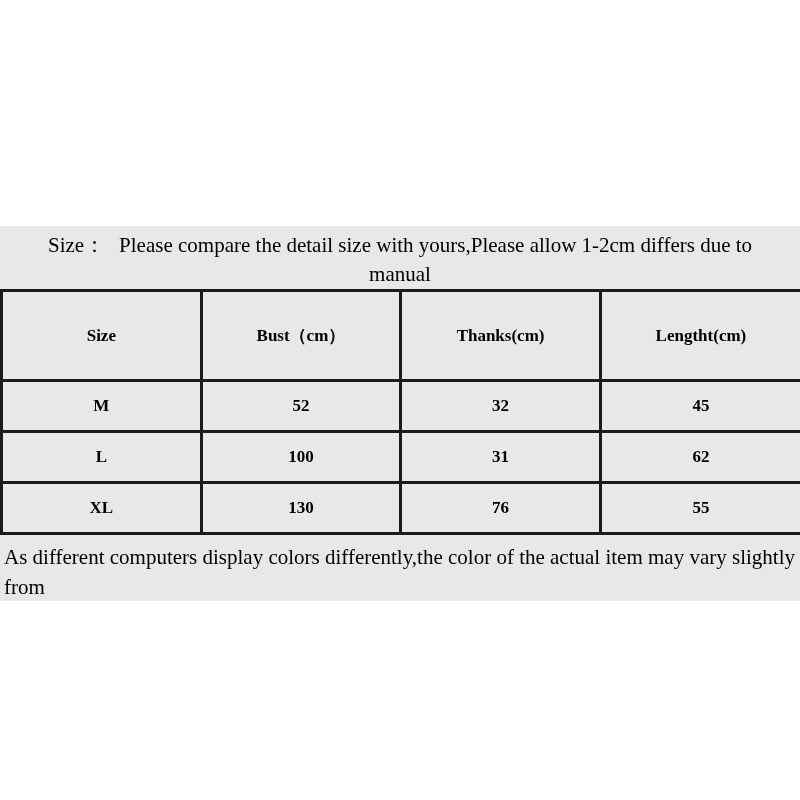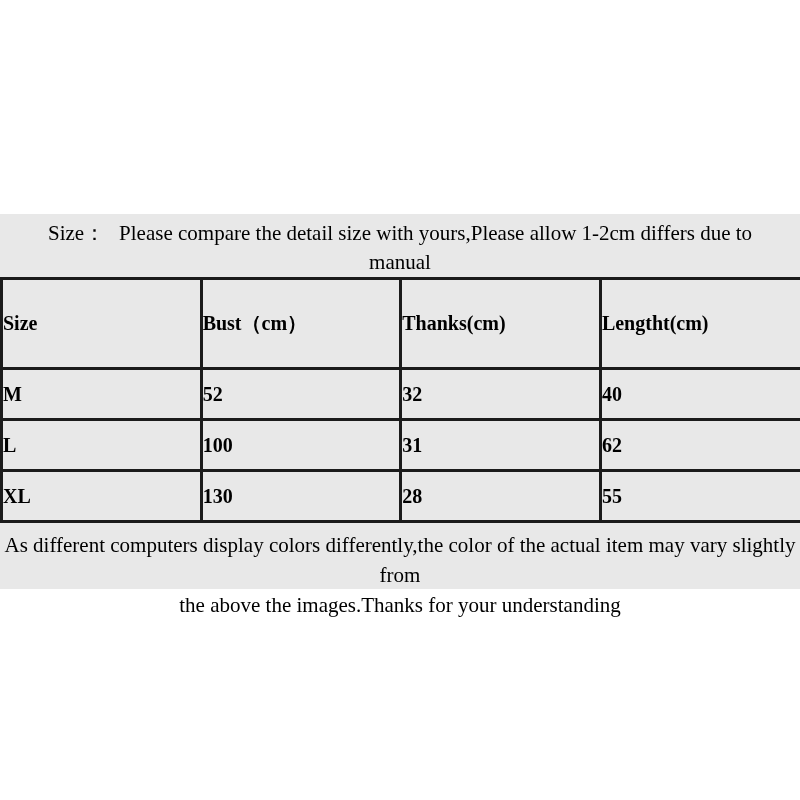--- a/index.html
+++ b/index.html
@@ -11,53 +11,53 @@
   * { margin: 0; padding: 0; box-sizing: border-box; }
   html, body {
     width: 800px; height: 800px;
     background: var(--page_bg);
     font-family: "Liberation Serif", "DejaVu Serif", serif;
     color: var(--text_color);
     overflow: hidden;
   }
   .content {
     position: absolute;
-    top: 214px; left: 0;
+    top: 226px; left: 0;
     width: 800px;
     background: var(--band_bg);
   }
   .note-top {
     height: 63px;
     padding: 5px 28px 0 28px;
     text-align: center;
     font-size: 21px;
     line-height: 29px;
   }
   .note-top .size-label { margin-right: 14px; }
   table.size-table {
     width: 800px;
     border-collapse: collapse;
     table-layout: fixed;
     background: var(--band_bg);
   }
   table.size-table th, table.size-table td {
     border: 3px solid var(--border_color);
-    text-align: left;
+    text-align: center;
     vertical-align: middle;
     font-weight: bold;
-    font-size: 20px;
+    font-size: 17px;
     padding: 0;
   }
   table.size-table th:last-child, table.size-table td:last-child { border-right: none; }
   table.size-table tr.header-row th { height: 90px; }
   table.size-table tbody td { height: 51px; }
   .note-bottom {
     height: 66px;
     padding: 7px 4px 0 4px;
-    text-align: center;
+    text-align: left;
     font-size: 21px;
     line-height: 30px;
   }
 </style>
 </head>
 <body>
 
 <div class="content">
 
   <div class="note-top">
@@ -71,35 +71,34 @@
         <th>Bust（cm）</th>
         <th>Thanks(cm)</th>
         <th>Lengtht(cm)</th>
       </tr>
     </thead>
     <tbody>
       <tr>
         <td>M</td>
         <td>52</td>
         <td>32</td>
-        <td>40</td>
+        <td>45</td>
       </tr>
       <tr>
         <td>L</td>
         <td>100</td>
         <td>31</td>
         <td>62</td>
       </tr>
       <tr>
         <td>XL</td>
         <td>130</td>
-        <td>28</td>
+        <td>76</td>
         <td>55</td>
       </tr>
     </tbody>
   </table>
 
   <div class="note-bottom">
     <div>As different computers display colors differently,the color of the actual item may vary slightly from</div>
-    <div>the above the images.Thanks for your understanding</div>
   </div>
 
 </div>
 
 </body></html>

